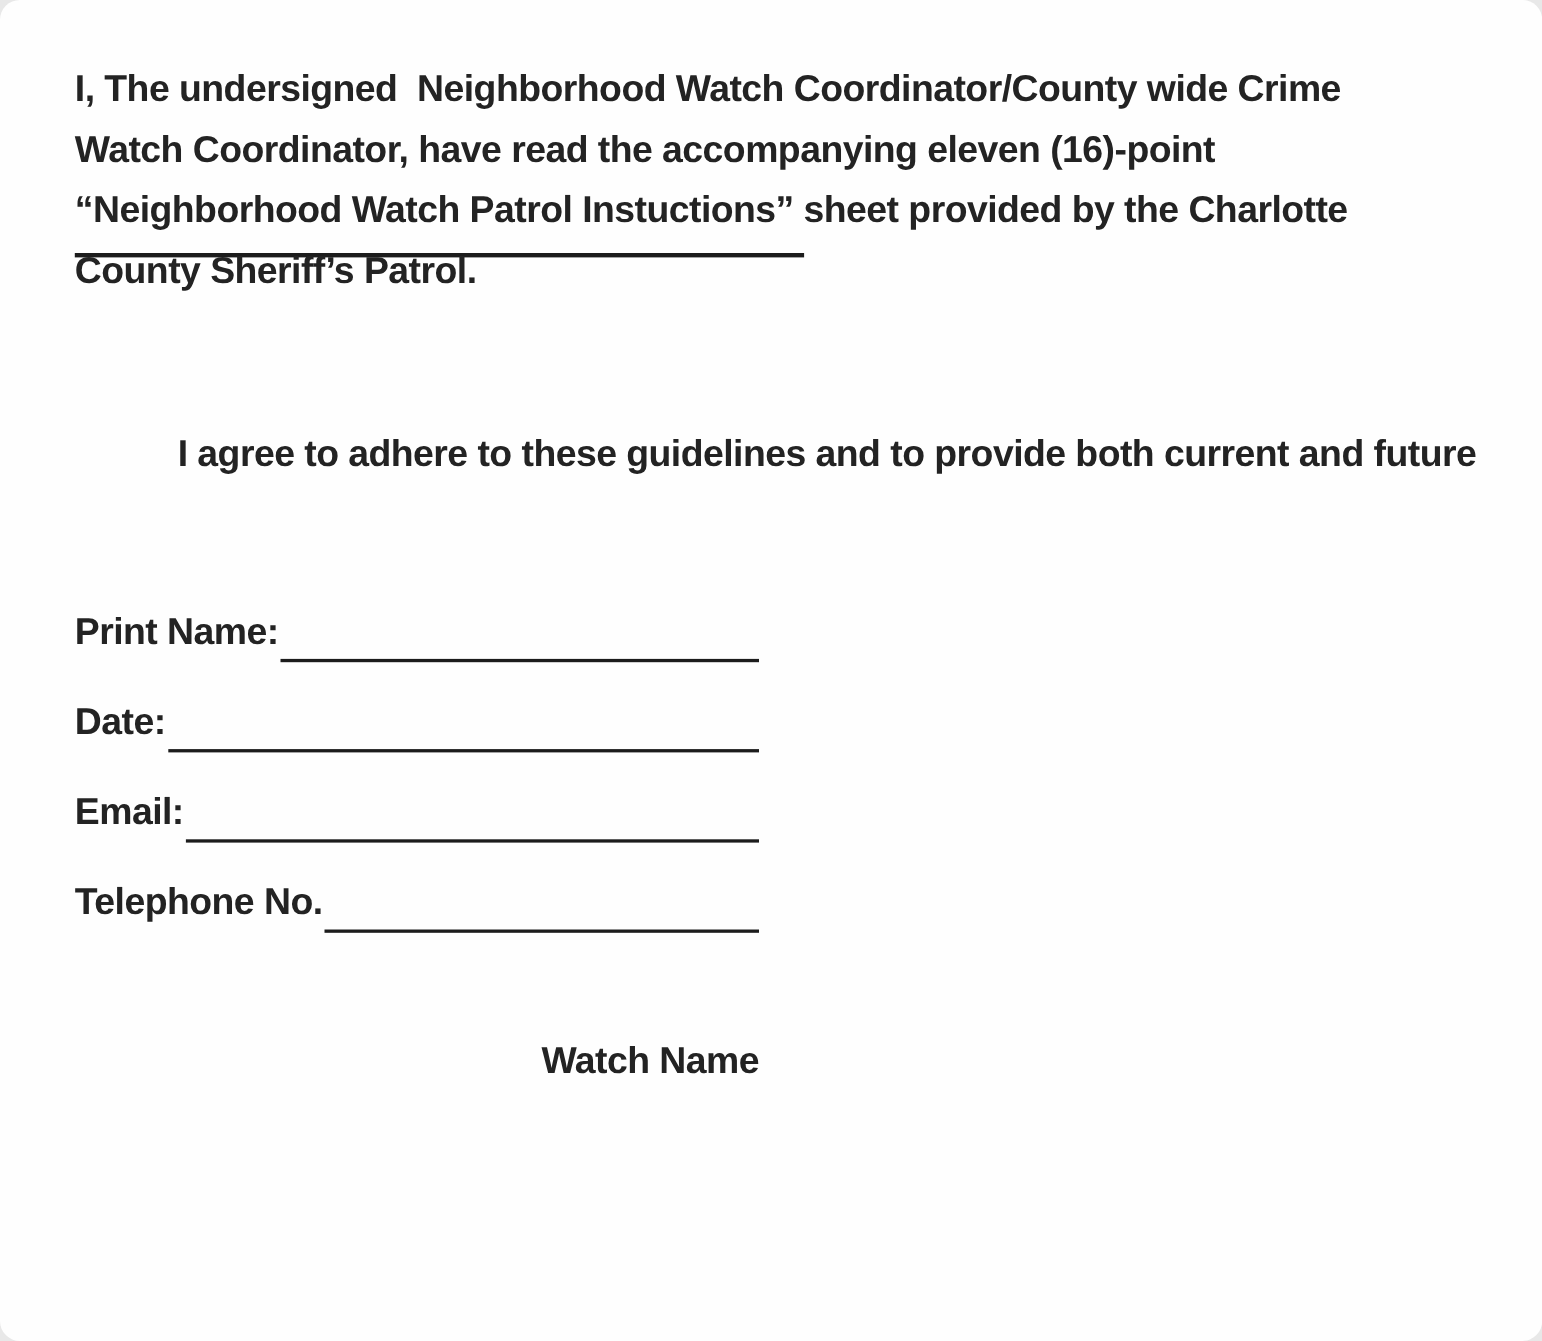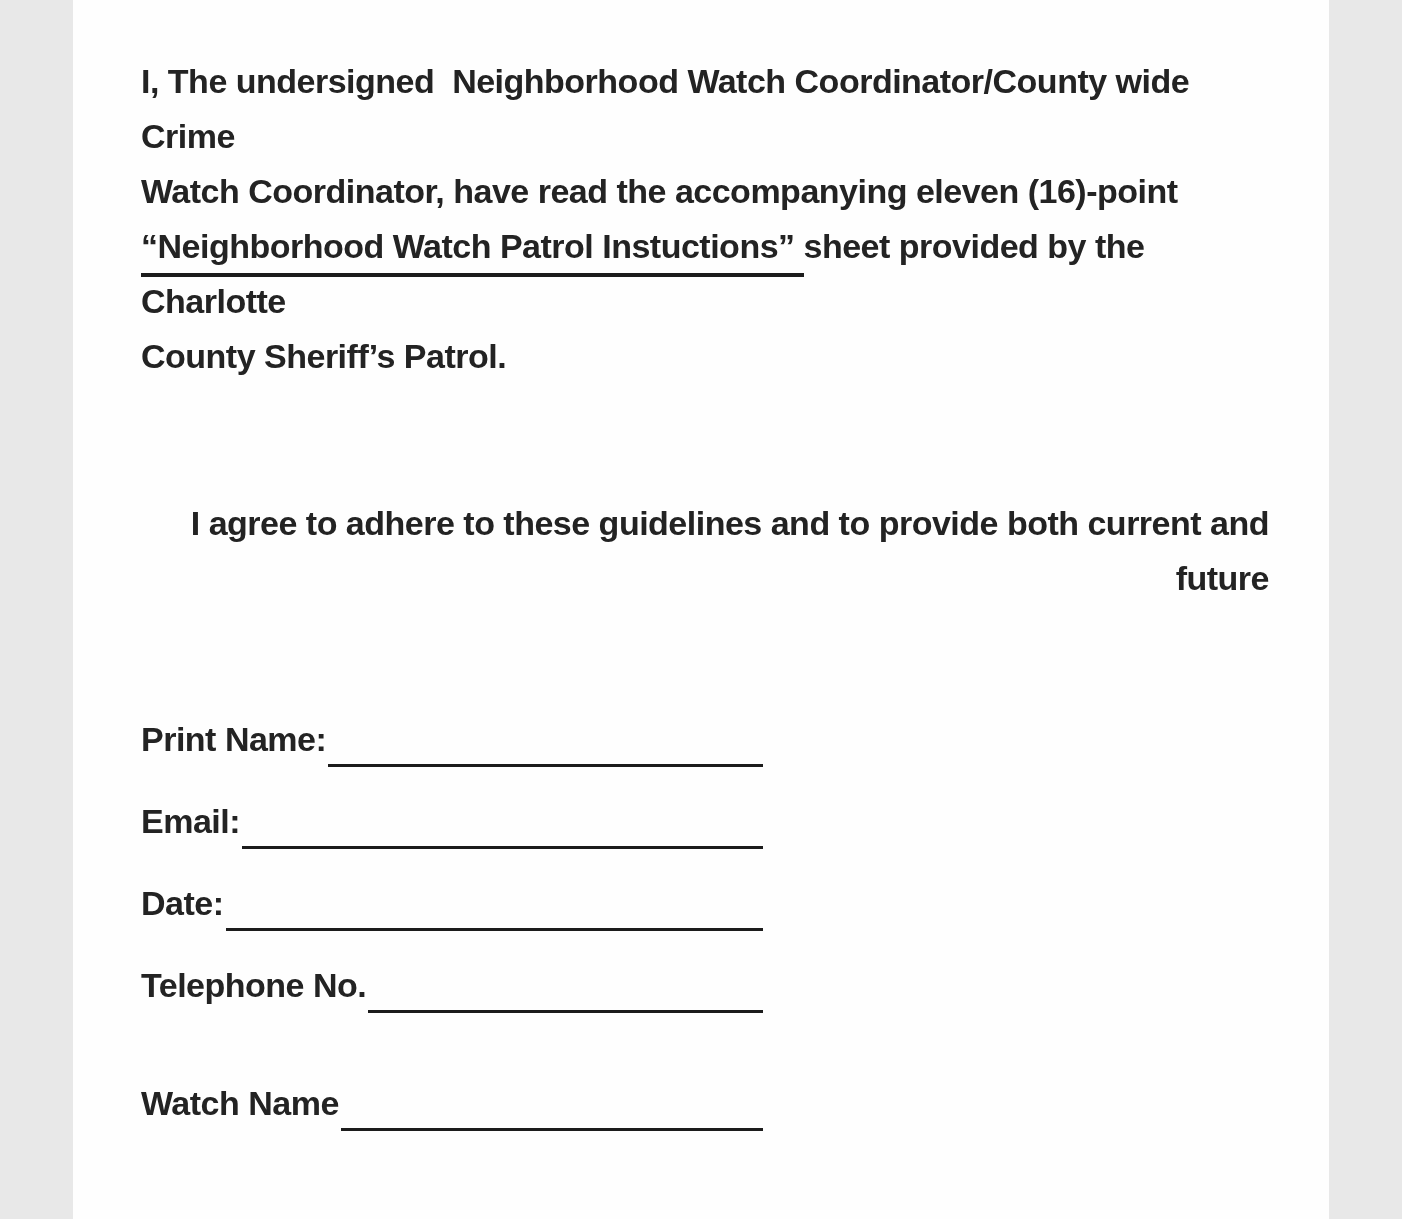--- a/index.html
+++ b/index.html
@@ -2,48 +2,49 @@
 <html><head>
 <meta charset="utf-8">
 <style>
   html, body {
     margin: 0;
     padding: 0;
     background: #e8e8e8;
   }
   .page {
     position: relative;
-    width: 1256px;
+    width: 1402px;
     height: 1219px;
     margin: 0 auto;
     background: #fefefe;
     overflow: hidden;
     font-family: "Liberation Sans", "DejaVu Sans", sans-serif;
     font-weight: 700;
     color: #232323;
     letter-spacing: -0.5px;
+    border-radius: 18px;
   }
   .content {
     padding: 54px 60px 0 68px;
   }
   .pline {
     font-size: 34px;
     line-height: 55px;
     white-space: pre-wrap;
   }
   .para2 {
     margin-top: 112px;
   }
   .para2 .pline.indented {
     text-indent: 45px;
     text-align: right;
   }
   .underlined-title {
     border-bottom: 4px solid #1c1c1c;
-    padding-bottom: 8px;
+    padding-bottom: 20px;
   }
   .fields {
     margin-top: 106px;
     width: 622px;
   }
   .field-row {
     display: flex;
     align-items: flex-end;
     height: 55px;
     margin-bottom: 27px;
@@ -53,21 +54,22 @@
     line-height: 55px;
     white-space: pre;
   }
   .fill-line {
     flex: 1;
     height: 10px;
     border-bottom: 3px solid #1c1c1c;
     margin-left: 2px;
   }
   .field-row.watch-name {
-    margin-top: 63px;
+    margin-top: 89px;
+    flex-direction: column;
   }
 </style>
 </head>
 <body>
 
 <div class="page">
   <div class="content">
 
     <div class="para para1">
       <div class="pline">I, The undersigned  Neighborhood Watch Coordinator/County wide Crime</div>
@@ -82,26 +84,26 @@
 
     <div class="fields">
 
 
       <div class="field-row">
         <span class="label">Print Name:</span>
         <span class="fill-line"></span>
       </div>
 
       <div class="field-row">
-        <span class="label">Email:</span>
+        <span class="label">Date:</span>
         <span class="fill-line"></span>
       </div>
 
       <div class="field-row">
-        <span class="label">Date:</span>
+        <span class="label">Email:</span>
         <span class="fill-line"></span>
       </div>
 
       <div class="field-row">
         <span class="label">Telephone No.</span>
         <span class="fill-line"></span>
       </div>
 
       <div class="field-row watch-name">
         <span class="label">Watch Name</span>

